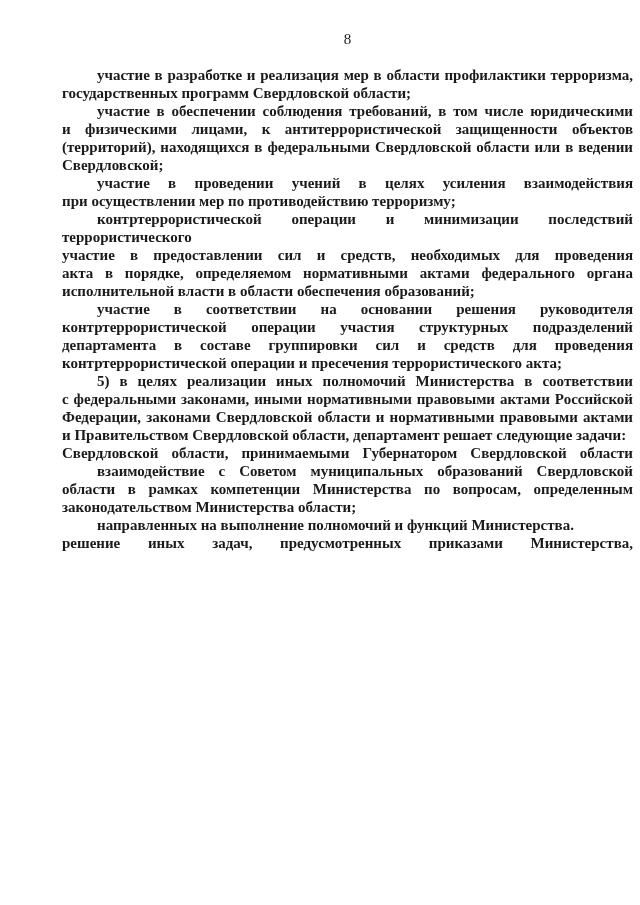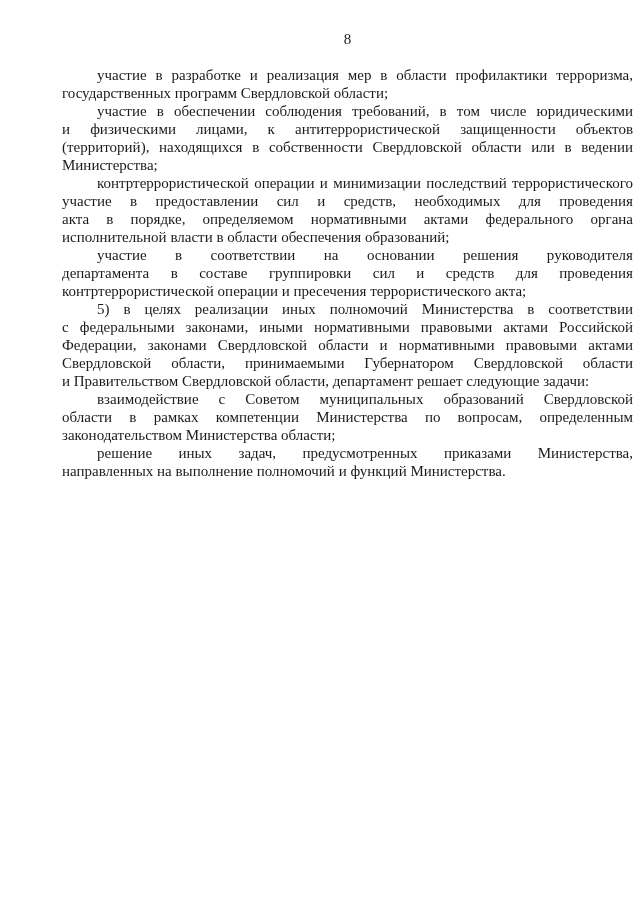--- a/index.html
+++ b/index.html
@@ -25,20 +25,21 @@
     line-height: 18px;
     text-align: center;
     margin-bottom: 18px;
   }
   .content {
     font-size: 15px;
     line-height: 18px;
   }
   .para {
     margin: 0;
+    font-weight: bold;
   }
   .line {
     text-align: justify;
     text-align-last: justify;
     white-space: normal;
   }
   .line.last {
     text-align: center;
     text-align-last: left;
   }
@@ -52,44 +53,49 @@
 <div class="page">
   <div class="page-number">8</div>
   <div class="content">
       <div class="para">
         <div class="line">участие в разработке и реализация мер в области профилактики терроризма,</div>
         <div class="line last">государственных программ Свердловской области;</div>
       </div>
       <div class="para">
         <div class="line">участие в обеспечении соблюдения требований, в том числе юридическими</div>
         <div class="line">и&nbsp;физическими лицами, к антитеррористической защищенности объектов</div>
-        <div class="line">(территорий), находящихся в собственности Свердловской области или в ведении</div>
-        <div class="line last">Министерства;</div>
+        <div class="line">(территорий), находящихся в федеральными Свердловской области или в ведении</div>
+        <div class="line last">Свердловской;</div>
+      </div>
+      <div class="para">
+        <div class="line">участие в проведении учений в целях усиления взаимодействия</div>
+        <div class="line last">при осуществлении мер по противодействию терроризму;</div>
       </div>
       <div class="para">
         <div class="line">контртеррористической операции и минимизации последствий террористического</div>
         <div class="line">участие в предоставлении сил и средств, необходимых для проведения</div>
         <div class="line">акта в порядке, определяемом нормативными актами федерального органа</div>
         <div class="line last">исполнительной власти в области обеспечения образований;</div>
       </div>
       <div class="para">
         <div class="line">участие в соответствии на основании решения руководителя</div>
+        <div class="line">контртеррористической операции участия структурных подразделений</div>
         <div class="line">департамента в составе группировки сил и средств для проведения</div>
         <div class="line last">контртеррористической операции и пресечения террористического акта;</div>
       </div>
       <div class="para">
         <div class="line">5)&nbsp;в целях реализации иных полномочий Министерства в соответствии</div>
         <div class="line">с&nbsp;федеральными законами, иными нормативными правовыми актами Российской</div>
         <div class="line">Федерации, законами Свердловской области и нормативными правовыми актами</div>
+        <div class="line last">и&nbsp;Правительством Свердловской области, департамент решает следующие задачи:</div>
         <div class="line">Свердловской области, принимаемыми Губернатором Свердловской области</div>
-        <div class="line last">и&nbsp;Правительством Свердловской области, департамент решает следующие задачи:</div>
       </div>
       <div class="para">
         <div class="line">взаимодействие с Советом муниципальных образований Свердловской</div>
         <div class="line">области в рамках компетенции Министерства по вопросам, определенным</div>
         <div class="line last">законодательством Министерства области;</div>
       </div>
       <div class="para">
+        <div class="line last">направленных на выполнение полномочий и функций Министерства.</div>
         <div class="line">решение иных задач, предусмотренных приказами Министерства,</div>
-        <div class="line last">направленных на выполнение полномочий и функций Министерства.</div>
       </div>
     </div>
 </div>
 
 </body></html>

